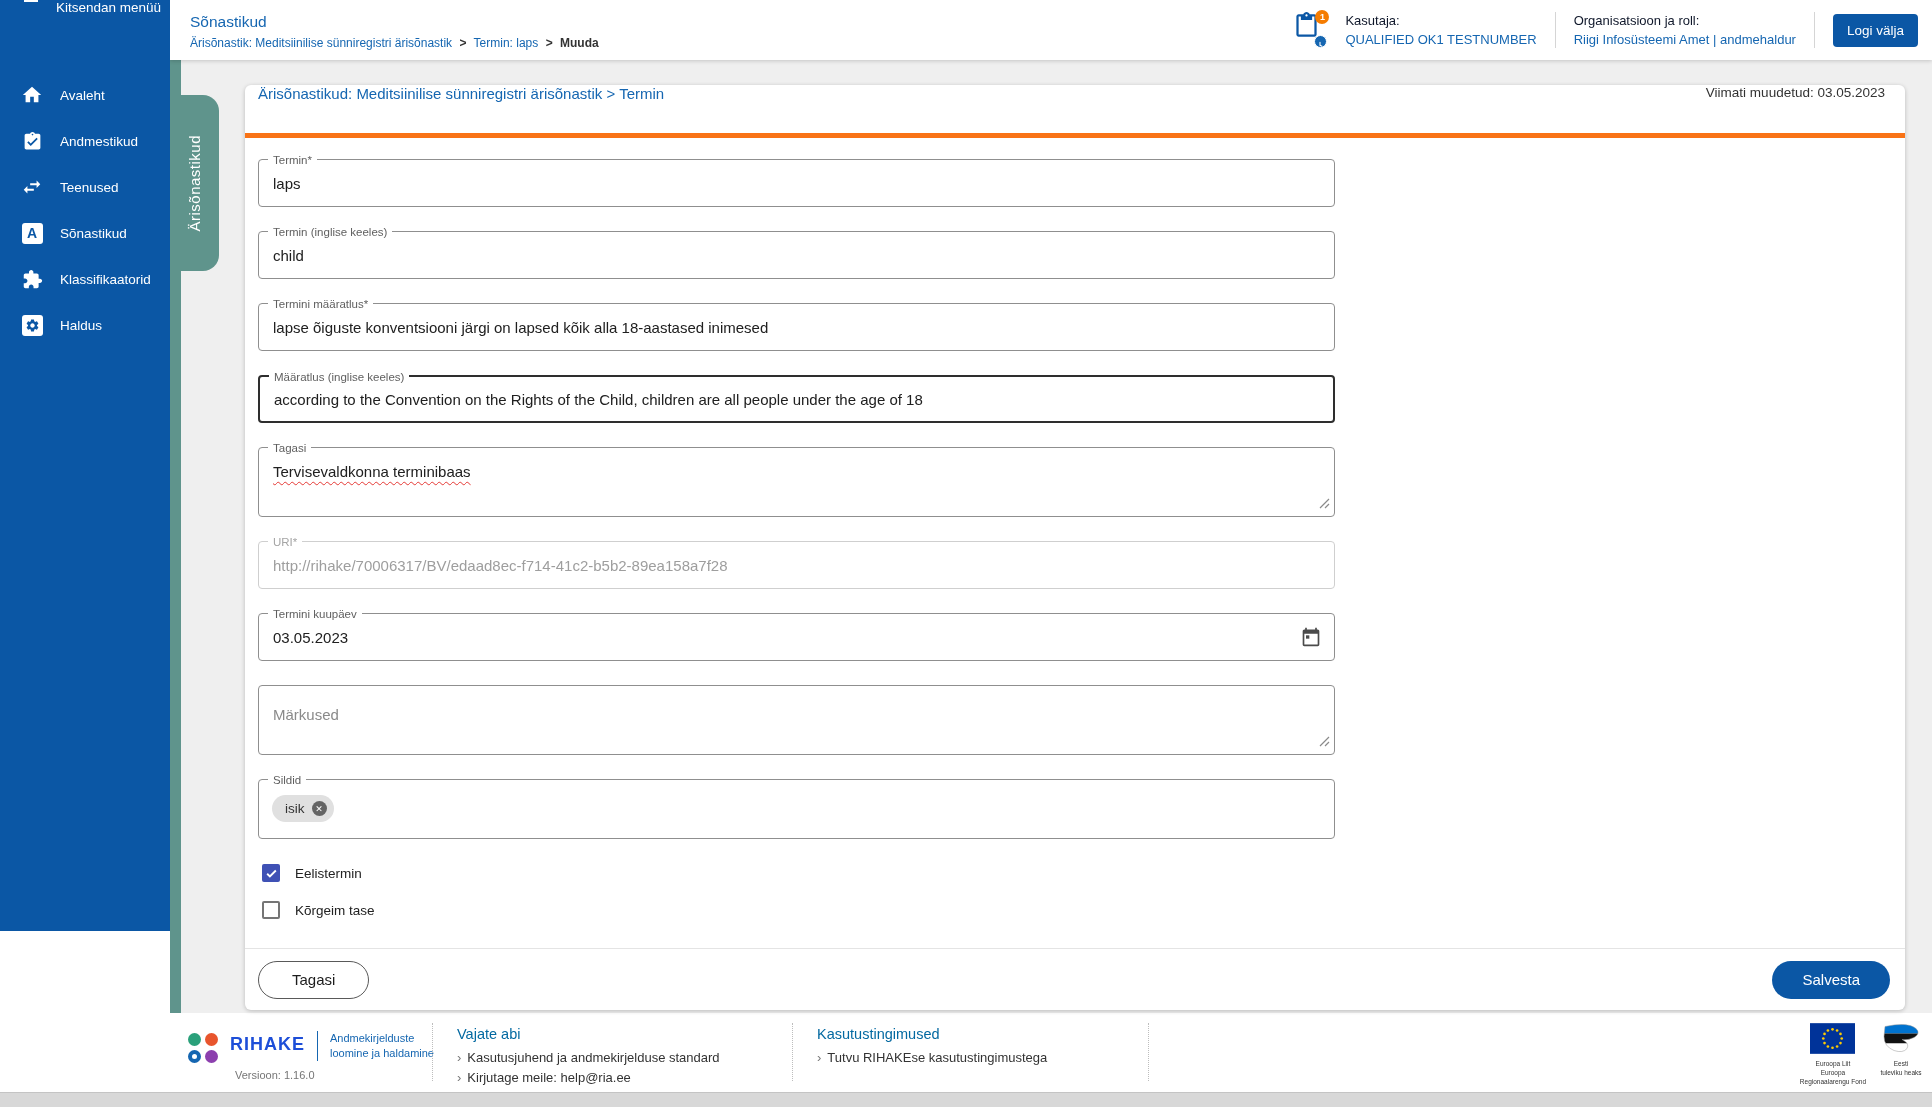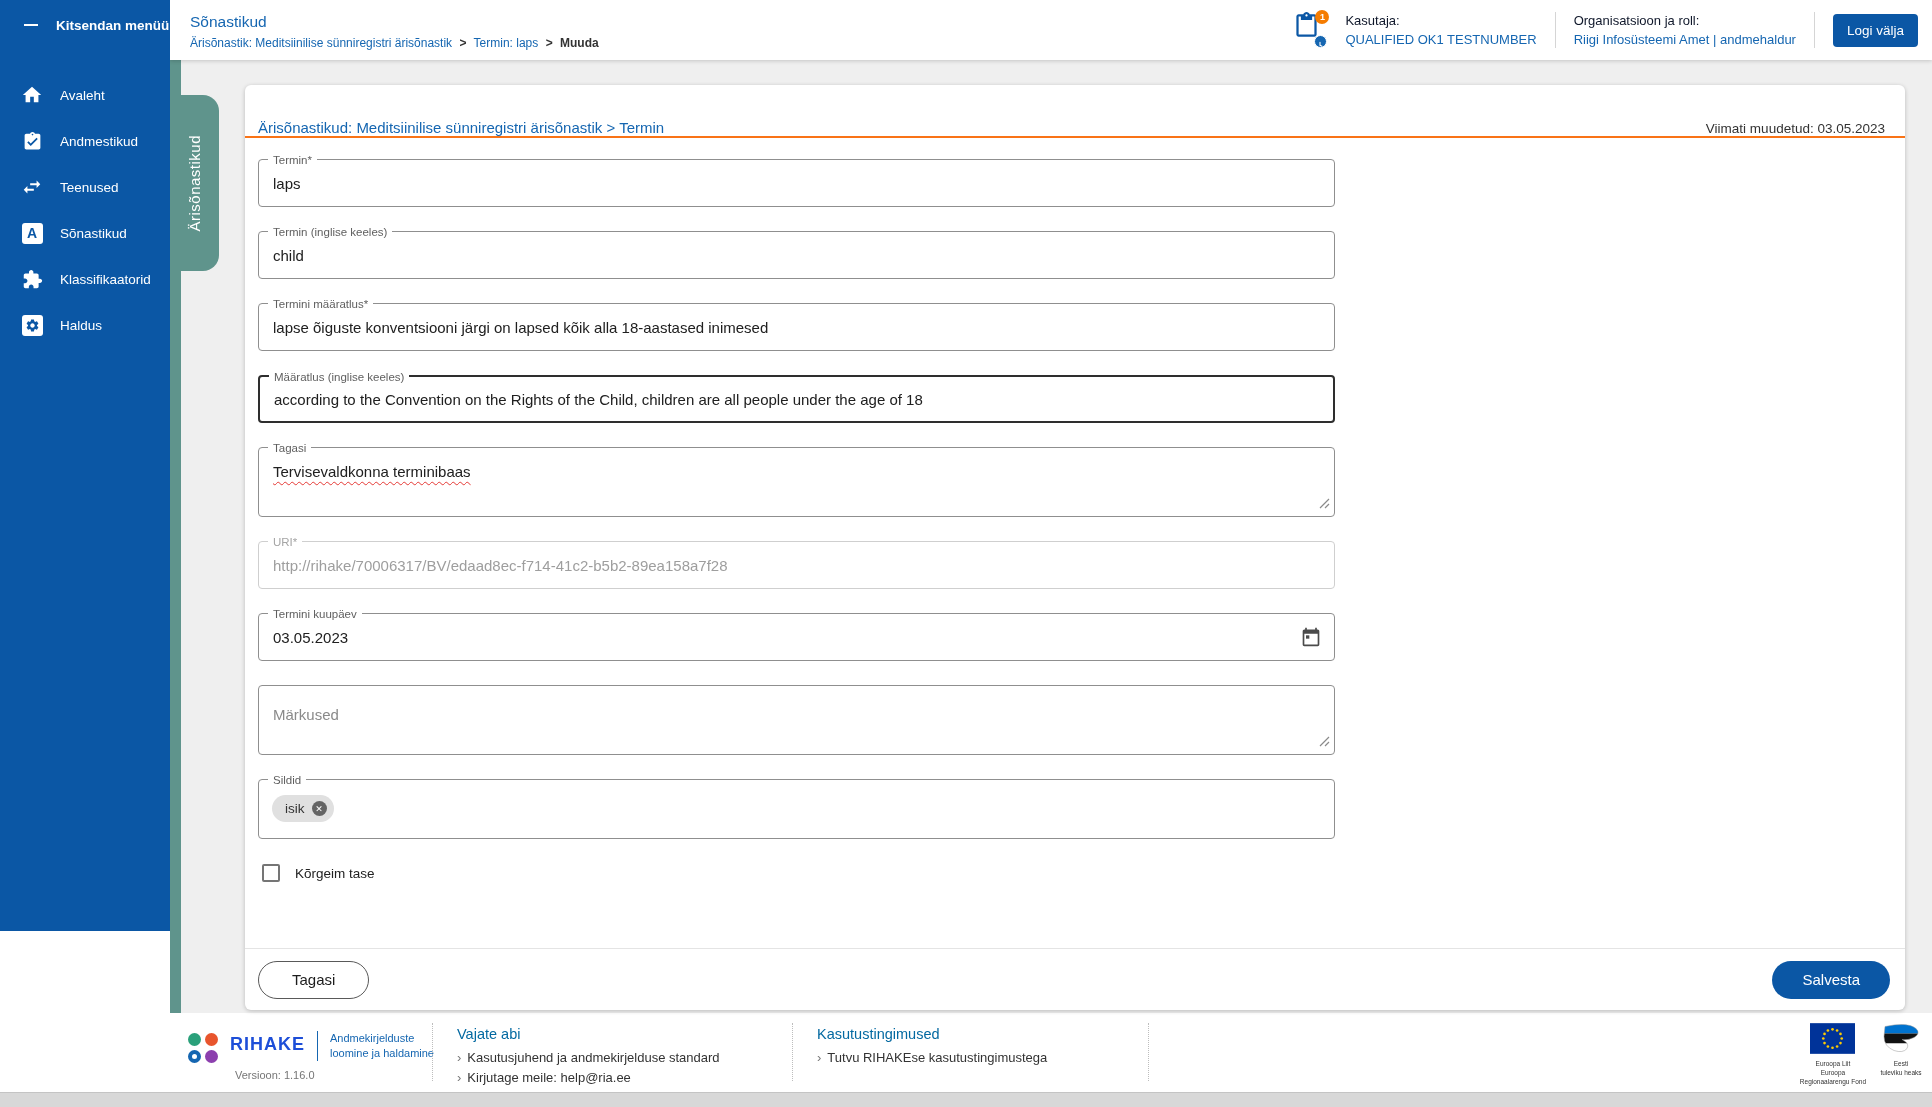--- a/index.html
+++ b/index.html
@@ -11,22 +11,22 @@
     overflow: hidden;
     color: #202020;
   }
 
   
   .sidebar {
     position: absolute; left:0; top:0; width:170px; height:931px;
     background:#0b57a5; color:#fff; z-index:6;
   }
   .collapse-row {
-    height:50px; display:flex; align-items:center; gap:18px;
-    padding-left:24px; font-size:13.5px; cursor:pointer;font-weight:bold;
+    height:50px; display:flex; align-items:flex-start; gap:18px;
+    padding-left:24px; font-size:13.5px; cursor:pointer;
   }
   .minus { width:14px; height:2px; background:#fff; display:inline-block; }
   .menu-item {
     height:46px; display:flex; align-items:center; gap:16px;
     padding-left:20px; font-size:13.5px; cursor:pointer;
   }
   .mi-icon { width:24px; height:24px; display:flex; align-items:center; justify-content:center; }
   .icon-box {
     width:21px; height:21px; background:#fff; border-radius:3px;
     display:flex; align-items:center; justify-content:center;
@@ -80,22 +80,22 @@
 
   
   .main-bg { position:absolute; left:181px; top:60px; width:1751px; height:953px; background:#efefef; z-index:1; }
 
   
   .card {
     position:absolute; left:245px; top:85px; width:1660px; height:925px;
     background:#fff; border-radius:6px; box-shadow:0 1px 4px rgba(0,0,0,.22); z-index:3;
   }
   .card-header {
-    height:53px; display:flex; align-items:flex-end; justify-content:space-between;
-    padding:0 20px 0 13px; border-bottom:2px solid #f97316;
+    height:53px; display:flex; align-items:flex-start; justify-content:space-between;
+    padding:0 20px 0 13px; border-bottom:5px solid #f97316;
   }
   .card-title { color:#1566b1; font-size:15px; }
   .card-modified { color:#333; font-size:13.5px; }
   .form-area { padding:21px 8px 0 13px; }
 
   .field {
     position:relative; width:1077px; border:1px solid #8f8f8f; border-radius:4px;
     margin-bottom:24px; background:#fff;
   }
   .flabel {
@@ -345,20 +345,28 @@
     </div>
 
     <div class="field tags">
       <span class="flabel">Sildid</span>
       <span class="chip">
         <span>isik</span>
         <span class="chip-x">✕</span>
       </span>
     </div>
 
+    <div class="cb-row">
+      <span class="cb checked">
+        <svg width="13" height="13" viewBox="0 0 24 24">
+            <path d="M4 12.5l5 5L20 6.5" stroke="#fff" stroke-width="3.4" fill="none"></path>
+          </svg>
+      </span>
+      <span class="cb-label">Eelistermin</span>
+    </div>
     <div class="cb-row">
       <span class="cb unchecked"></span>
       <span class="cb-label">Kõrgeim tase</span>
     </div>
   </div>
 
   <div class="card-footer">
     <button class="btn-back">Tagasi</button>
     <button class="btn-save">Salvesta</button>
   </div>

